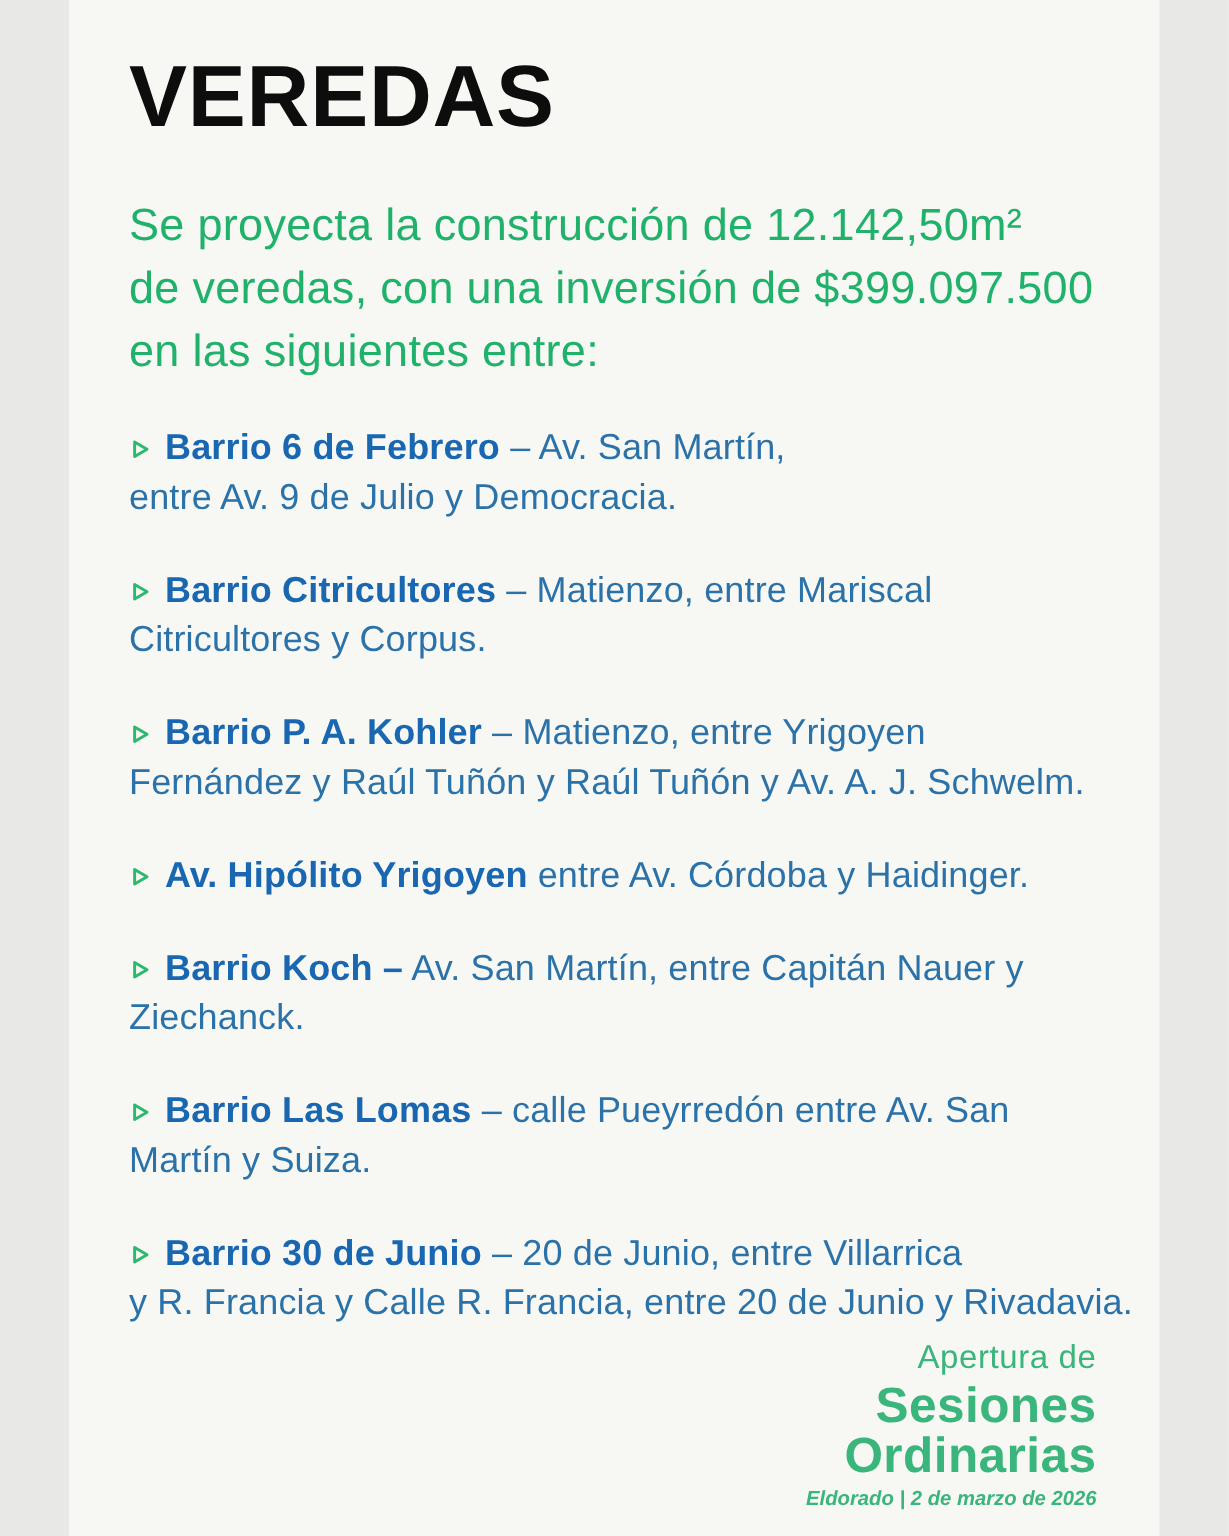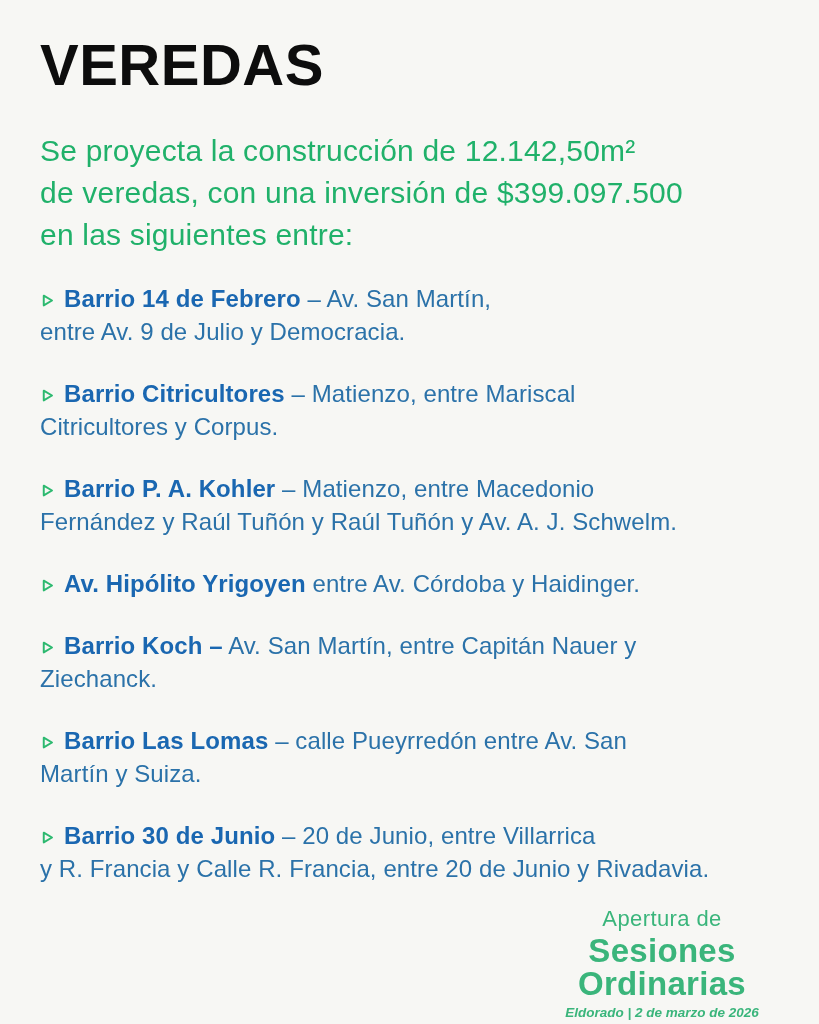--- a/index.html
+++ b/index.html
@@ -2,21 +2,21 @@
 <html><head>
 <meta charset="utf-8">
 <style>
   html, body {
     margin: 0;
     padding: 0;
     background: #e8e8e6;
   }
   .poster {
     position: relative;
-    width: 819px;
+    width: 727px;
     height: 1024px;
     margin: 0 auto;
     background: #f7f7f4;
     font-family: "Liberation Sans", "DejaVu Sans", sans-serif;
     box-sizing: border-box;
     padding: 36px 40px 0 40px;
     overflow: hidden;
   }
   .title {
     margin: 0;
@@ -58,22 +58,22 @@
     font-weight: bold;
     color: #1a67b1;
   }
   .item-detail {
     color: #2b72a9;
     margin-top: 44px;
   }
   .footer {
     position: absolute;
     right: 42px;
-    bottom: 4px;
-    text-align: center;
+    bottom: 18px;
+    text-align: right;
     color: #3ab57b;
   }
   .footer-pre {
     font-size: 22px;
     font-weight: 500;
     letter-spacing: 0.4px;
     margin-bottom: 2px;
   }
   .footer-main {
     font-size: 33px;
@@ -101,38 +101,38 @@
     <div>Se proyecta la construcción de 12.142,50m²</div>
     <div>de veredas, con una inversión de $399.097.500</div>
     <div>en las siguientes entre:</div>
   </div>
 
   <div class="street-list">
 
     <div class="list-item">
       <span class="bullet"><svg viewBox="0 0 20 20">
             <path d="M5 3.5 L16 10 L5 16.5 Z" fill="none" stroke="#2cb96f" stroke-width="2.6" stroke-linejoin="round"></path>
-          </svg></span><span class="item-name">Barrio 14 de Febrero</span>
+          </svg></span><span class="item-name">Barrio 6 de Febrero</span>
       <span class="item-detail">– Av. San Martín,</span><br>
       <span class="item-detail">entre Av. 9 de Julio y Democracia.</span>
     </div>
 
     <div class="list-item">
       <span class="bullet"><svg viewBox="0 0 20 20">
             <path d="M5 3.5 L16 10 L5 16.5 Z" fill="none" stroke="#2cb96f" stroke-width="2.6" stroke-linejoin="round"></path>
           </svg></span><span class="item-name">Barrio Citricultores</span>
       <span class="item-detail">– Matienzo, entre Mariscal</span><br>
       <span class="item-detail">Citricultores y Corpus.</span>
     </div>
 
     <div class="list-item">
       <span class="bullet"><svg viewBox="0 0 20 20">
             <path d="M5 3.5 L16 10 L5 16.5 Z" fill="none" stroke="#2cb96f" stroke-width="2.6" stroke-linejoin="round"></path>
           </svg></span><span class="item-name">Barrio P. A. Kohler</span>
-      <span class="item-detail">– Matienzo, entre Macedonio</span><br>
+      <span class="item-detail">– Matienzo, entre Yrigoyen</span><br>
       <span class="item-detail">Fernández y Raúl Tuñón y Raúl Tuñón y Av. A. J. Schwelm.</span>
     </div>
 
     <div class="list-item">
       <span class="bullet"><svg viewBox="0 0 20 20">
             <path d="M5 3.5 L16 10 L5 16.5 Z" fill="none" stroke="#2cb96f" stroke-width="2.6" stroke-linejoin="round"></path>
           </svg></span><span class="item-name">Av. Hipólito Yrigoyen</span>
       <span class="item-detail">entre Av. Córdoba y Haidinger.</span>
     </div>
 

